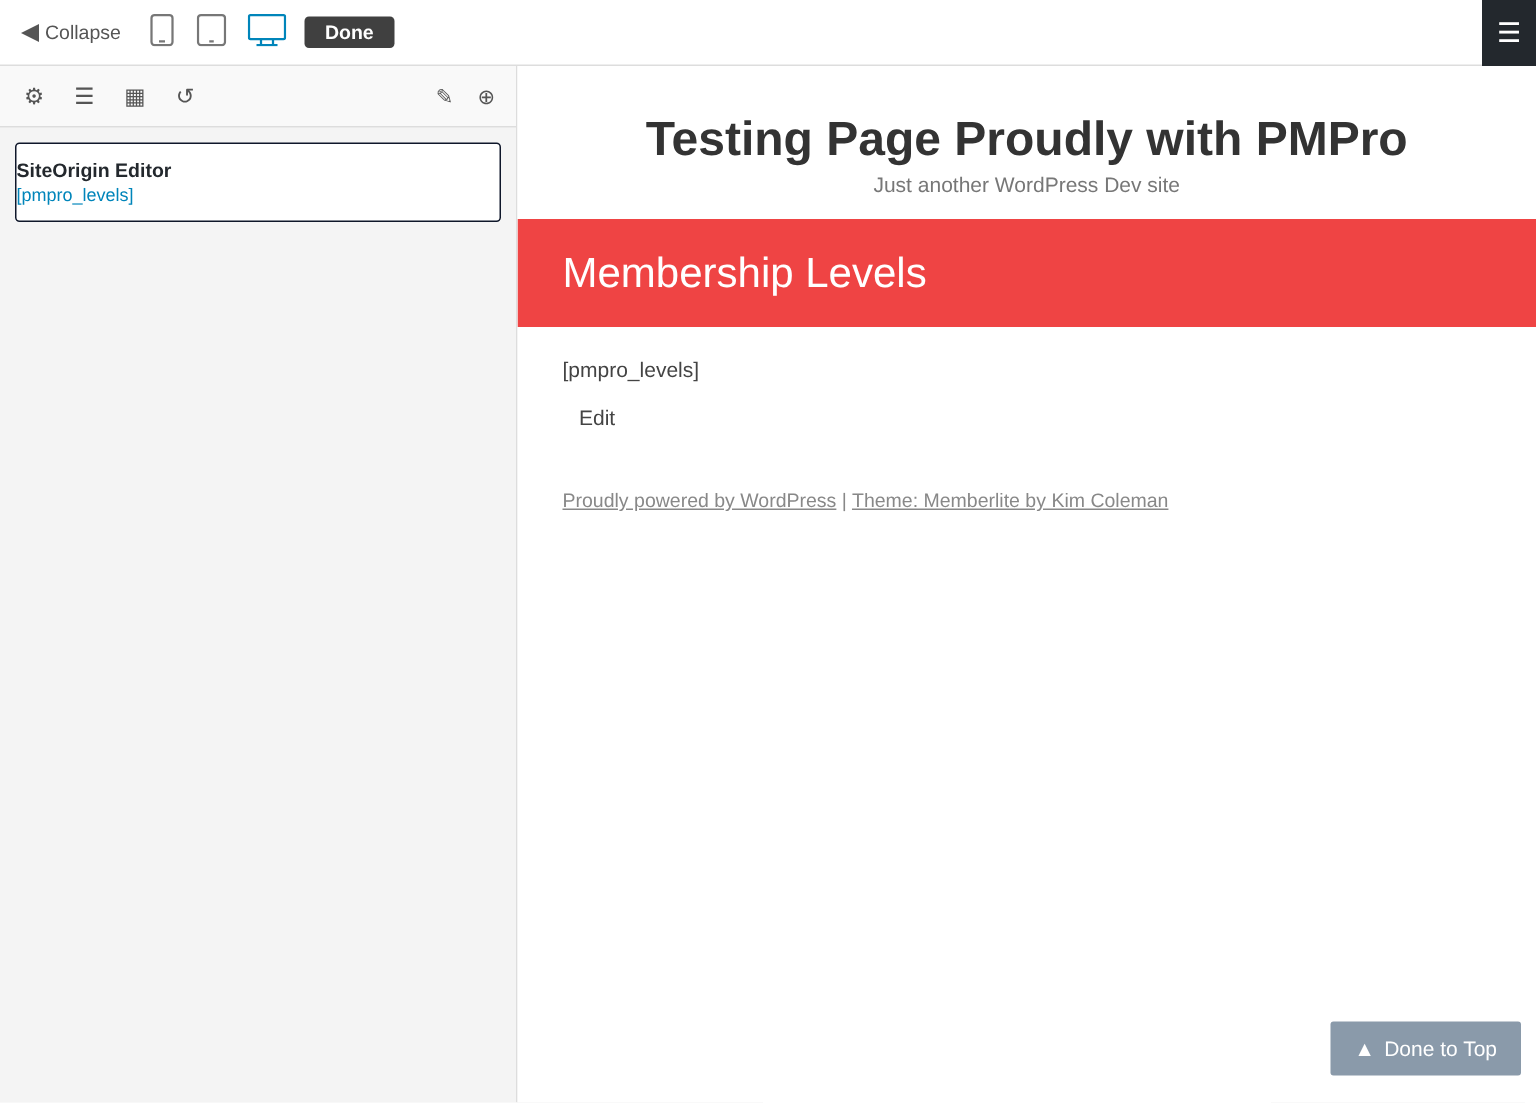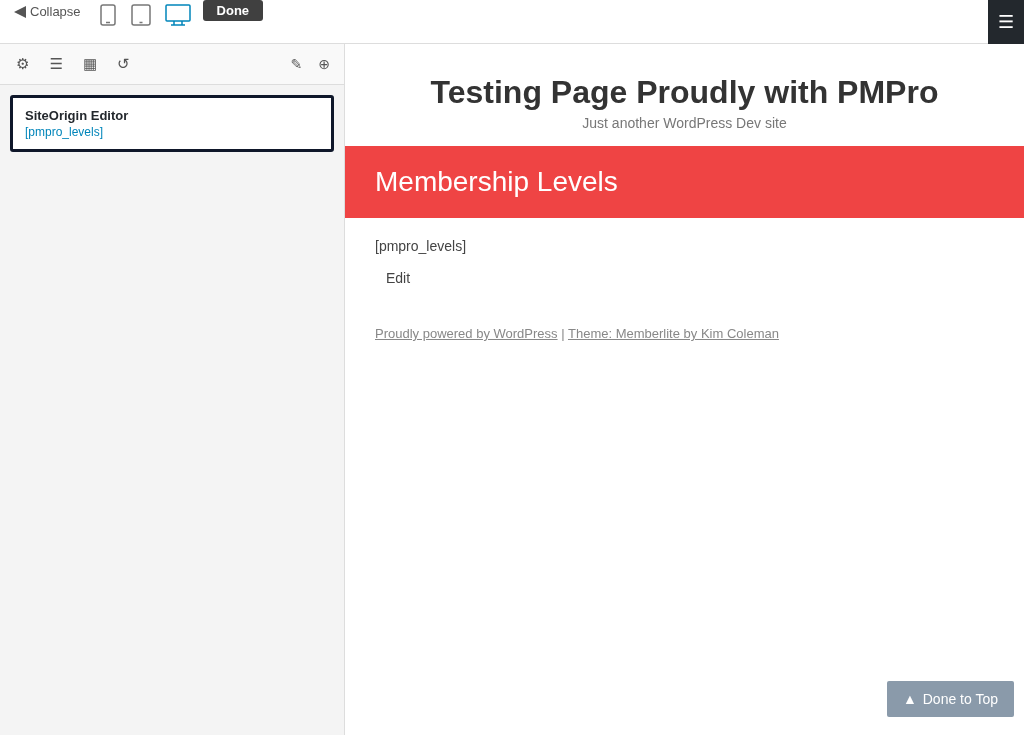--- a/index.html
+++ b/index.html
@@ -1,21 +1,21 @@
 <!DOCTYPE html>
 <html><head>
   <meta charset="utf-8">
   <style>
     * { box-sizing: border-box; margin: 0; padding: 0; }
     body { font-family: Arial, sans-serif; display: flex; flex-direction: column; height: 735px; overflow: hidden; background: #f1f1f1; }
 
     
     #top-bar {
       display: flex;
-      align-items: flex-start;
+      align-items: center;
       background: #fff;
       border-bottom: 1px solid #ddd;
       height: 44px;
       padding: 0 8px;
       gap: 8px;
       flex-shrink: 0;
     }
     #top-bar .collapse-btn {
       display: flex;
       align-items: center;
@@ -103,23 +103,23 @@
     }
 
     #sidebar-content {
       padding: 10px;
       flex: 1;
       overflow-y: auto;
     }
 
     .widget-block {
       background: #fff;
-      border: 3px solid #0f172a;
+      border: 1px solid #0f172a;
       border-radius: 3px;
-      padding: 10px 12px;
+      padding: 10px 0;
       cursor: pointer;
     }
     .widget-block-title {
       font-size: 13px;
       font-weight: bold;
       color: #23282d;
     }
     .widget-block-subtitle {
       font-size: 12px;
       color: #0085ba;

